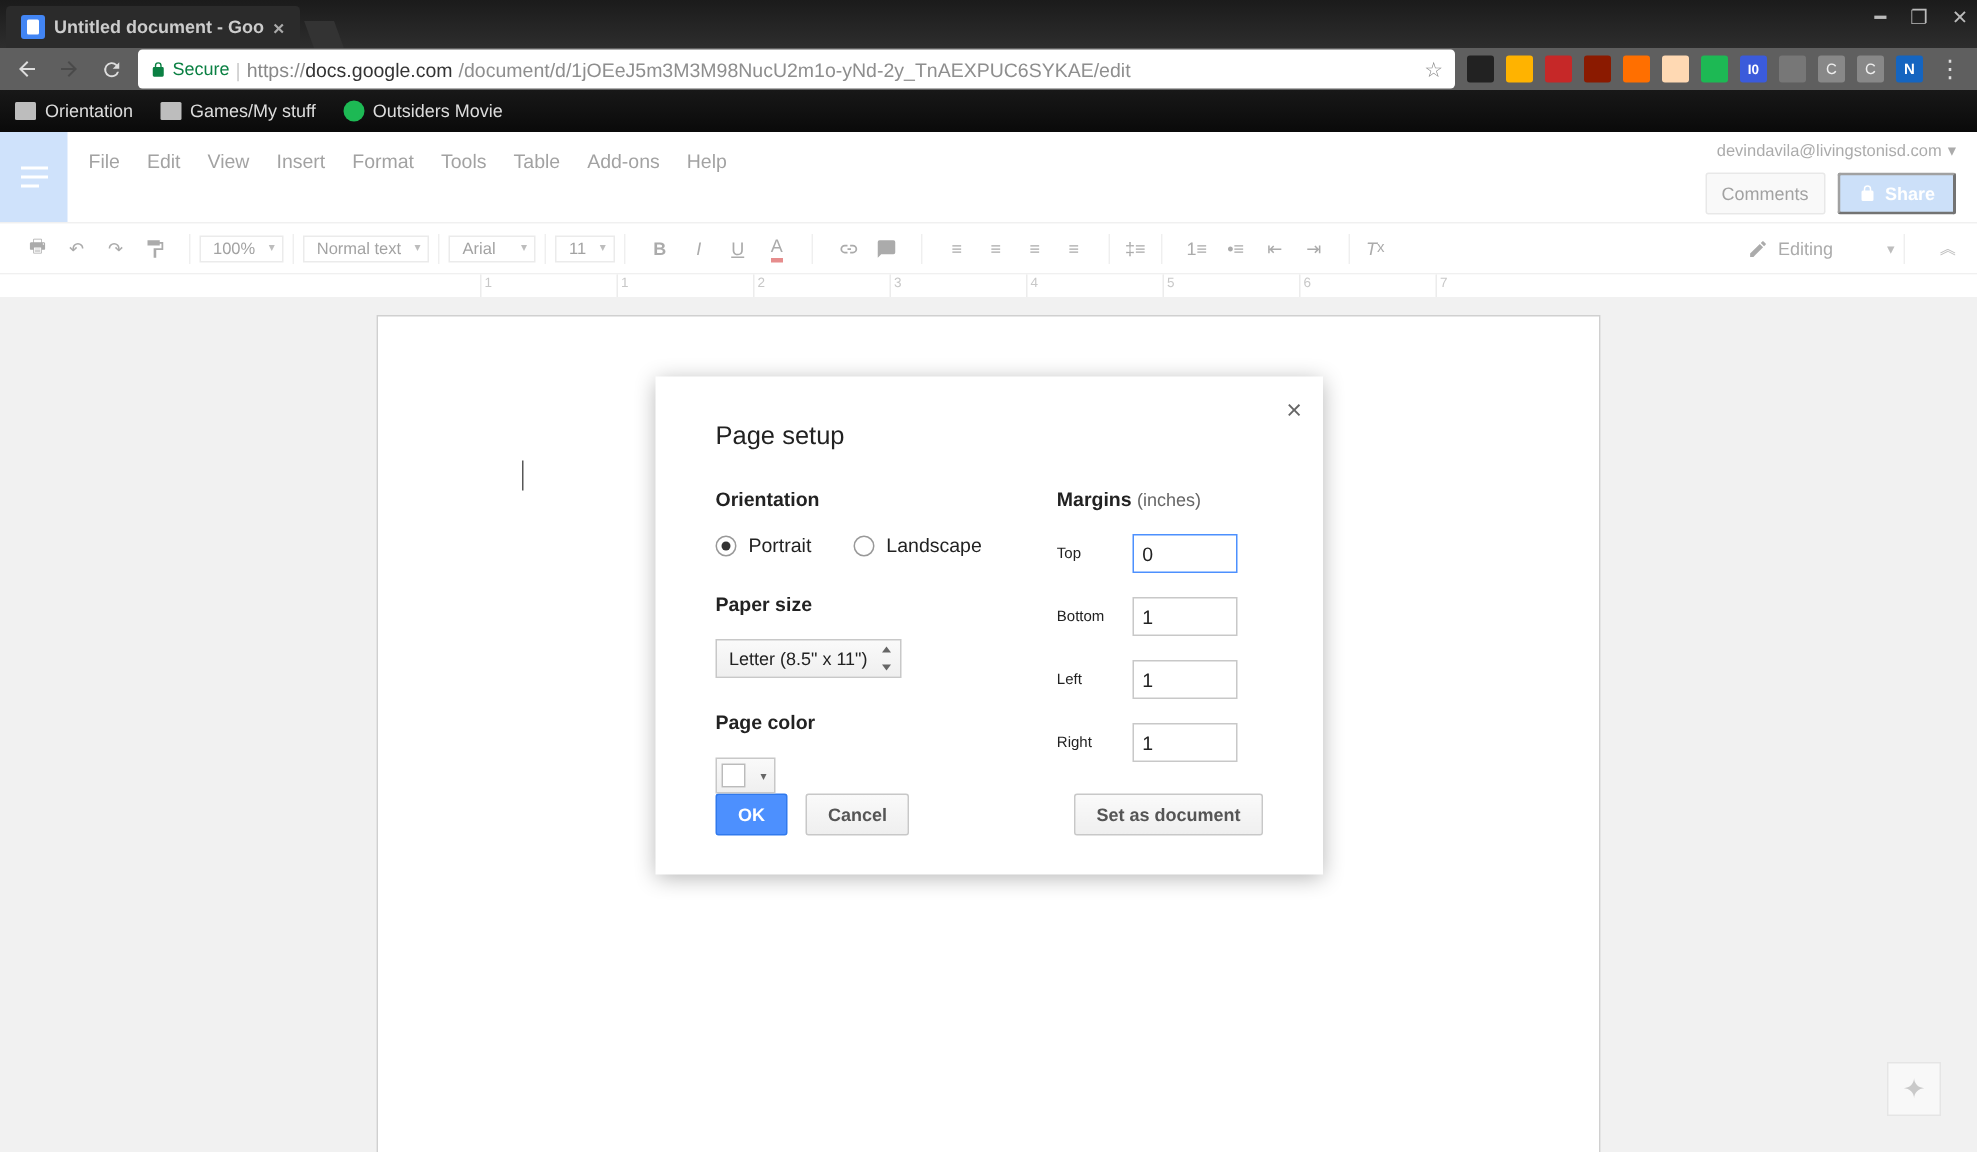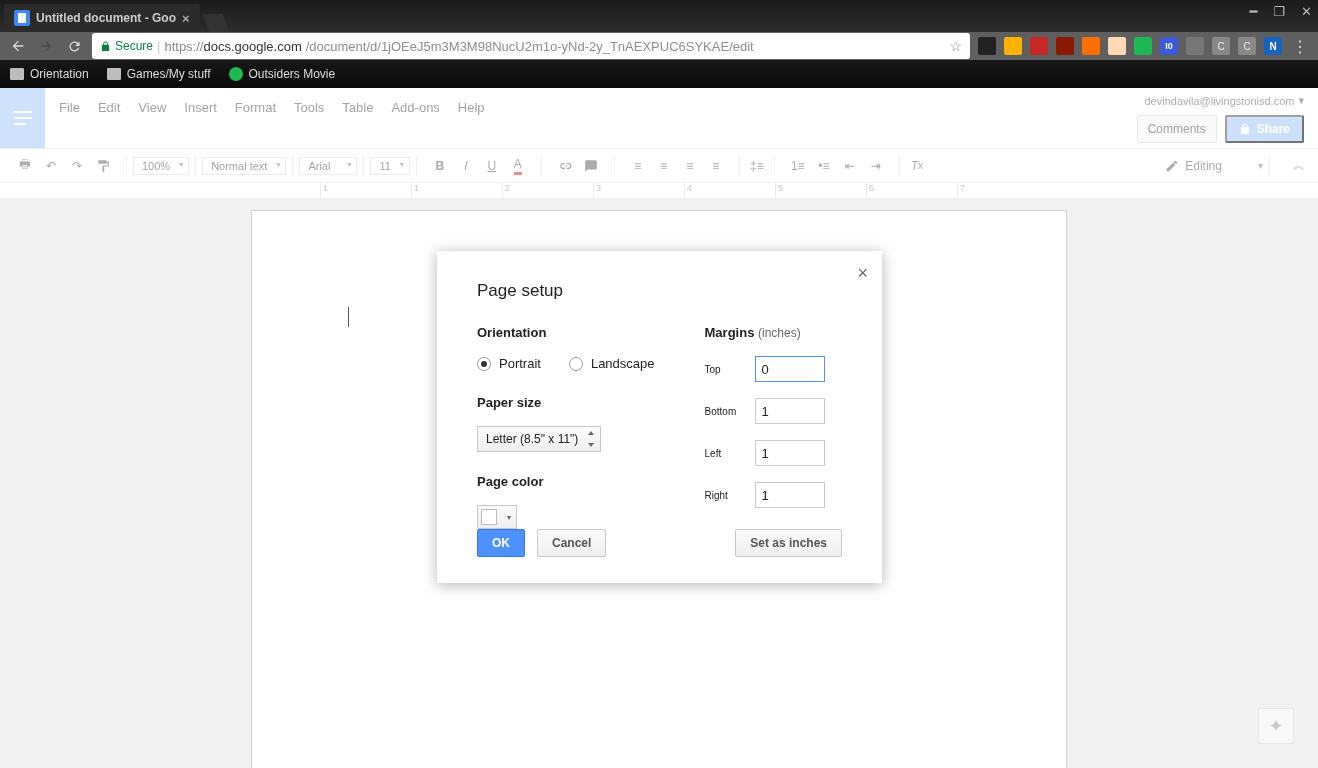--- a/index.html
+++ b/index.html
@@ -681,16 +681,16 @@
         </div>
         <div class="margin-row">
           <label>Right</label>
           <input value="1" style="">
         </div>
       </div>
     </div>
     <div class="modal-footer">
       <button class="btn primary">OK</button>
       <button class="btn">Cancel</button>
-      <button class="btn setdef">Set as inches</button>
+      <button class="btn setdef">Set as document</button>
     </div>
   </div>
 </div>
 
 </body></html>

